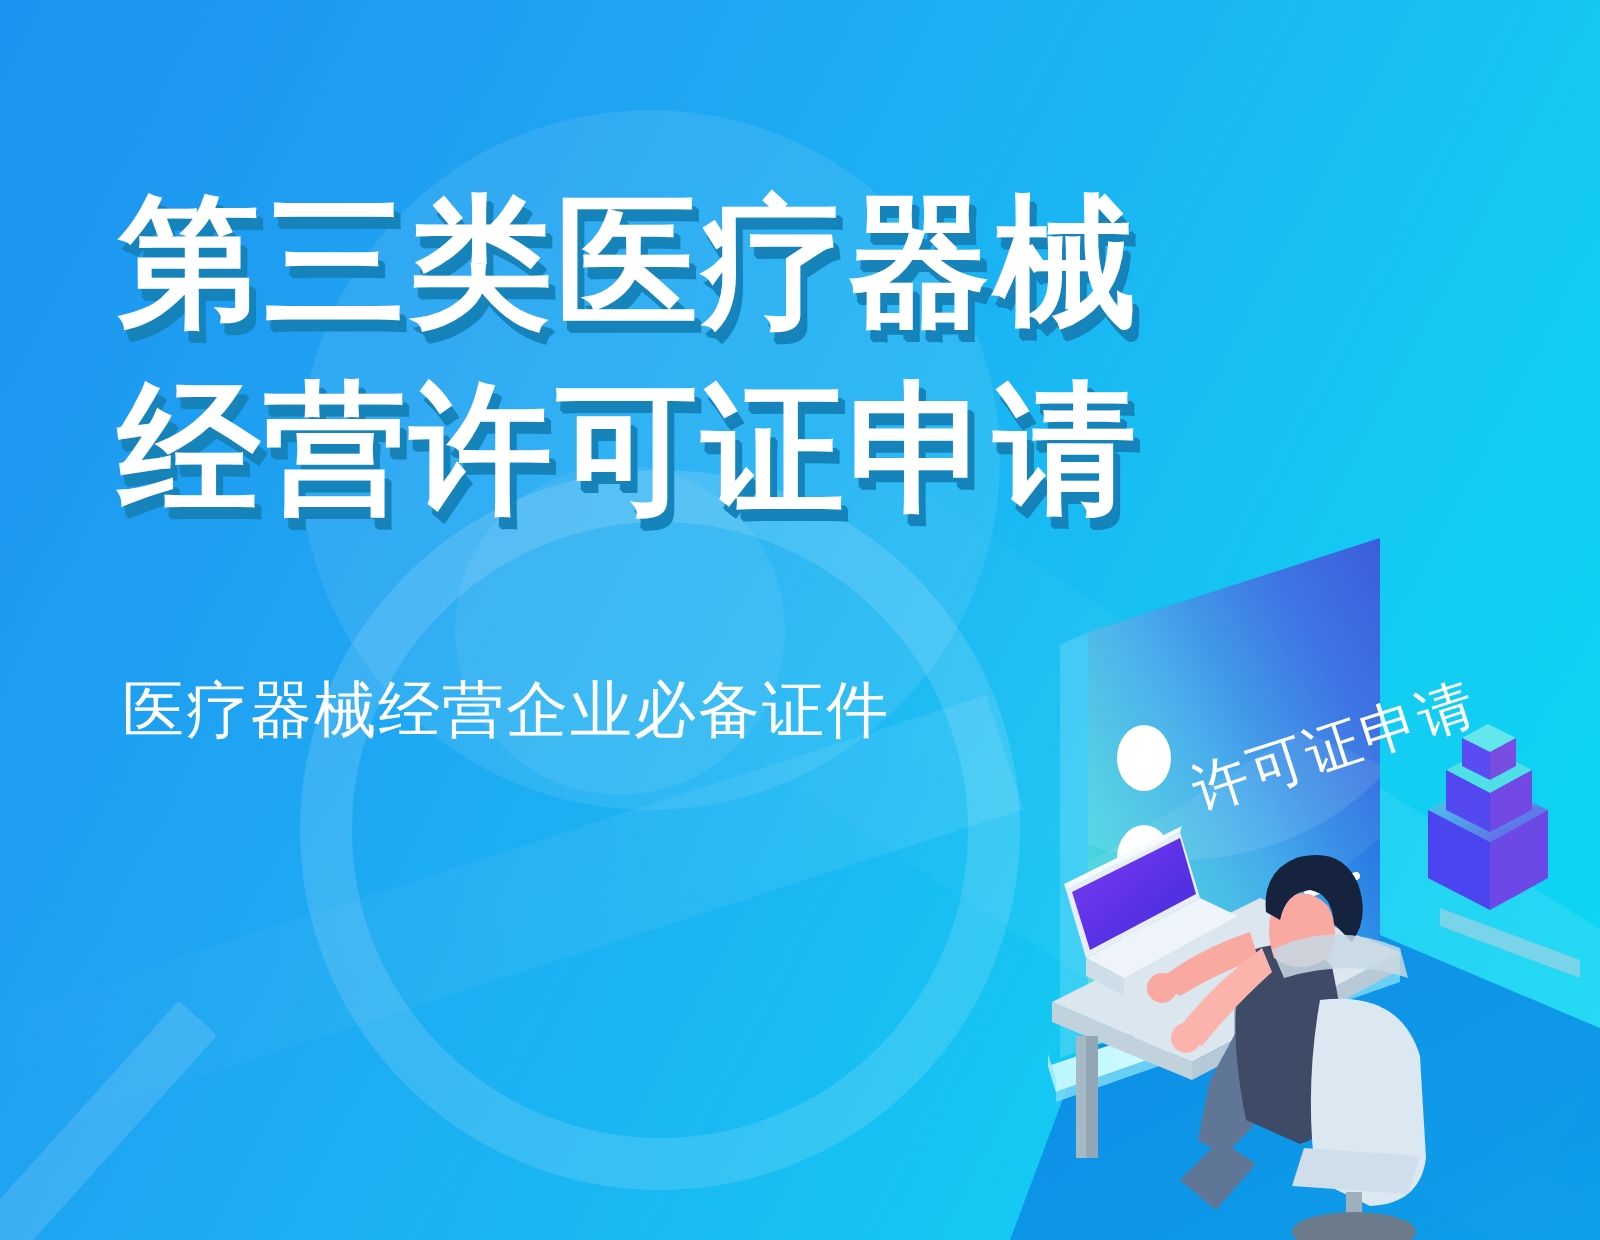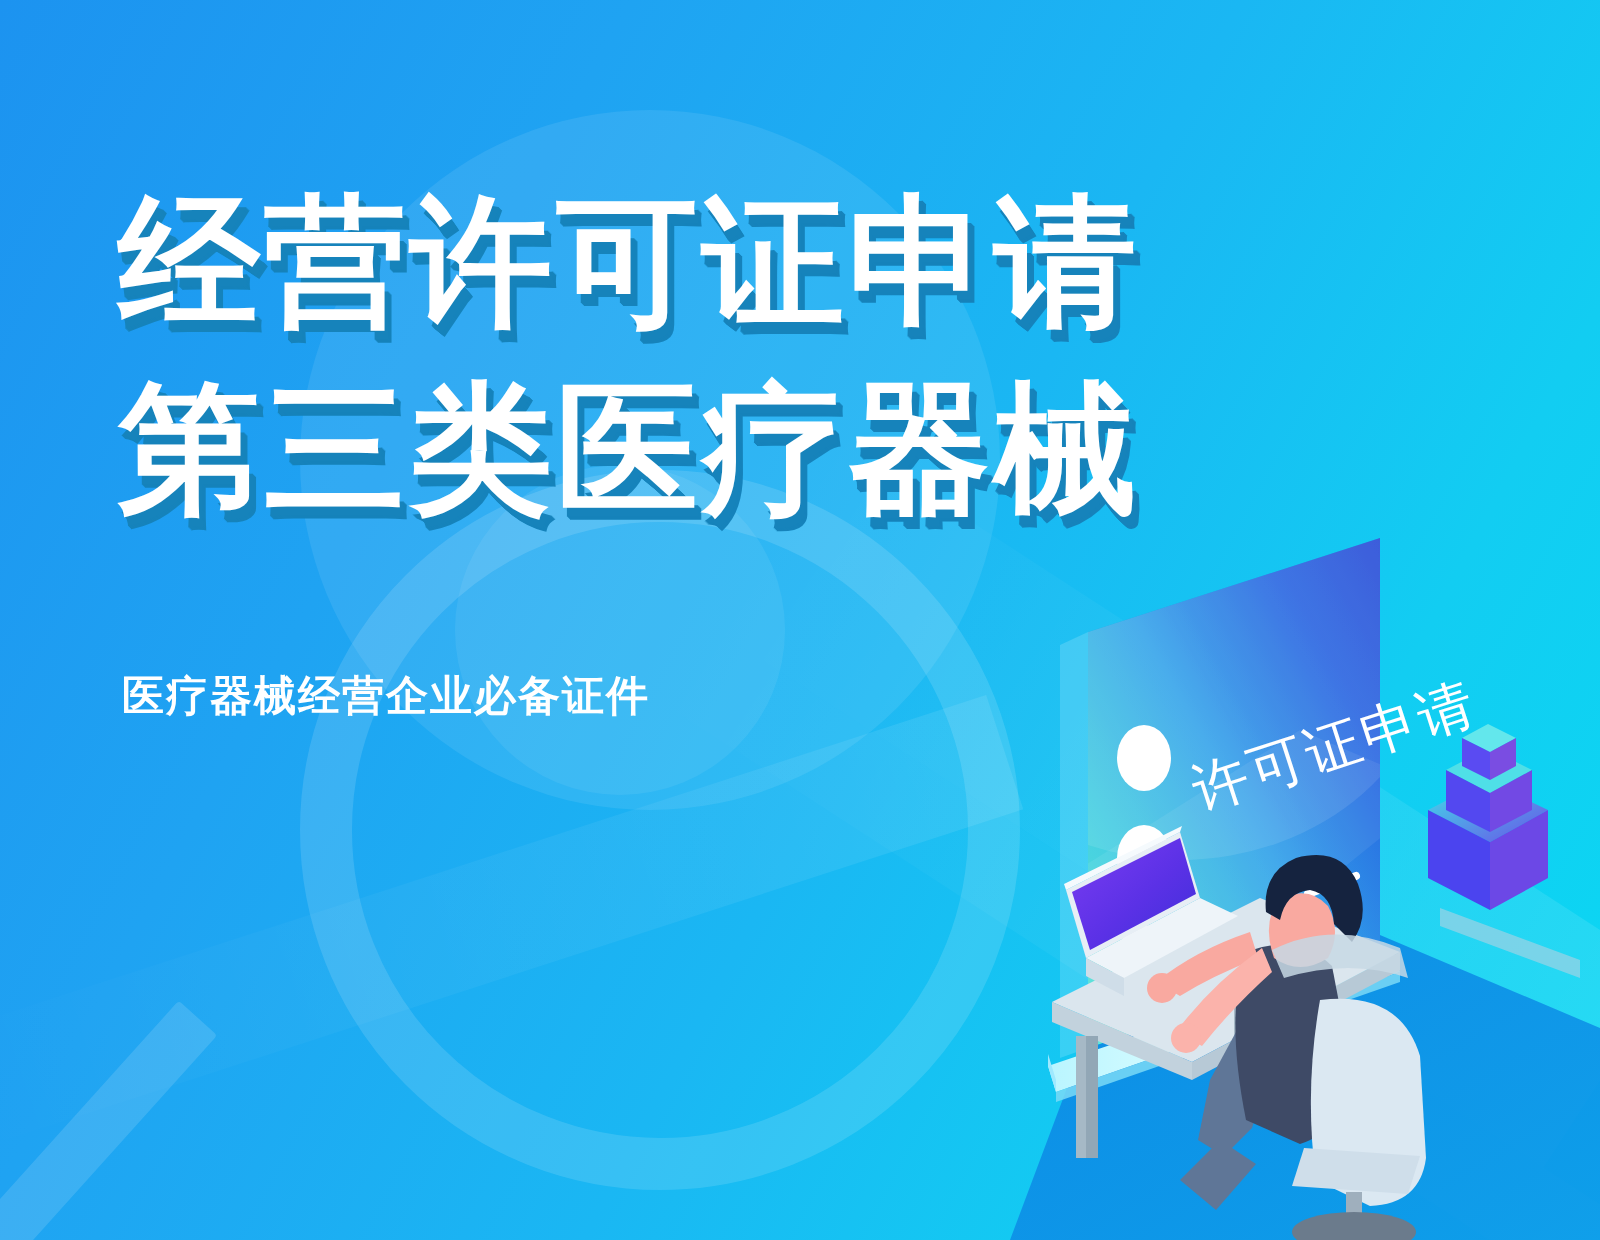--- a/index.html
+++ b/index.html
@@ -111,22 +111,22 @@
        4px 9px 0 #1683bb,
        5px 10px 0 #1683bb,
        6px 11px 0 #1683bb,
        7px 12px 0 #1683bb;
   }
   .subtitle {
     position: absolute;
     left: 122px;
     top: 668px;
     z-index: 20;
-    font-size: 42px;
-    font-weight: 700;
+    font-size: 62px;
+    font-weight: 400;
     color: #ffffff;
     letter-spacing: 2px;
     white-space: nowrap;
   }
 
   
   .illustration {
     position: absolute;
     left: 880px;
     top: 480px;
@@ -145,22 +145,22 @@
     <div class="blob-1"></div>
     <div class="blob-2"></div>
     <div class="glass-ring"></div>
     <div class="glass-handle"></div>
     <div class="sheen-a"></div>
     <div class="sheen-b"></div>
     <div class="sheen-c"></div>
   </div>
 
   <div class="headline">
+    <div class="headline-line">第三类医疗器械</div>
     <div class="headline-line">经营许可证申请</div>
-    <div class="headline-line">第三类医疗器械</div>
   </div>
 
   <div class="subtitle">医疗器械经营企业必备证件</div>
 
   <div class="illustration">
     <svg width="720" height="760" viewBox="0 0 720 760" xmlns="http://www.w3.org/2000/svg">
       <defs>
         <linearGradient id="gScreen" x1="0" y1="1" x2="1" y2="0">
           <stop offset="0%" stop-color="#0fd9c2"></stop>
           <stop offset="22%" stop-color="#16c5d9"></stop>

